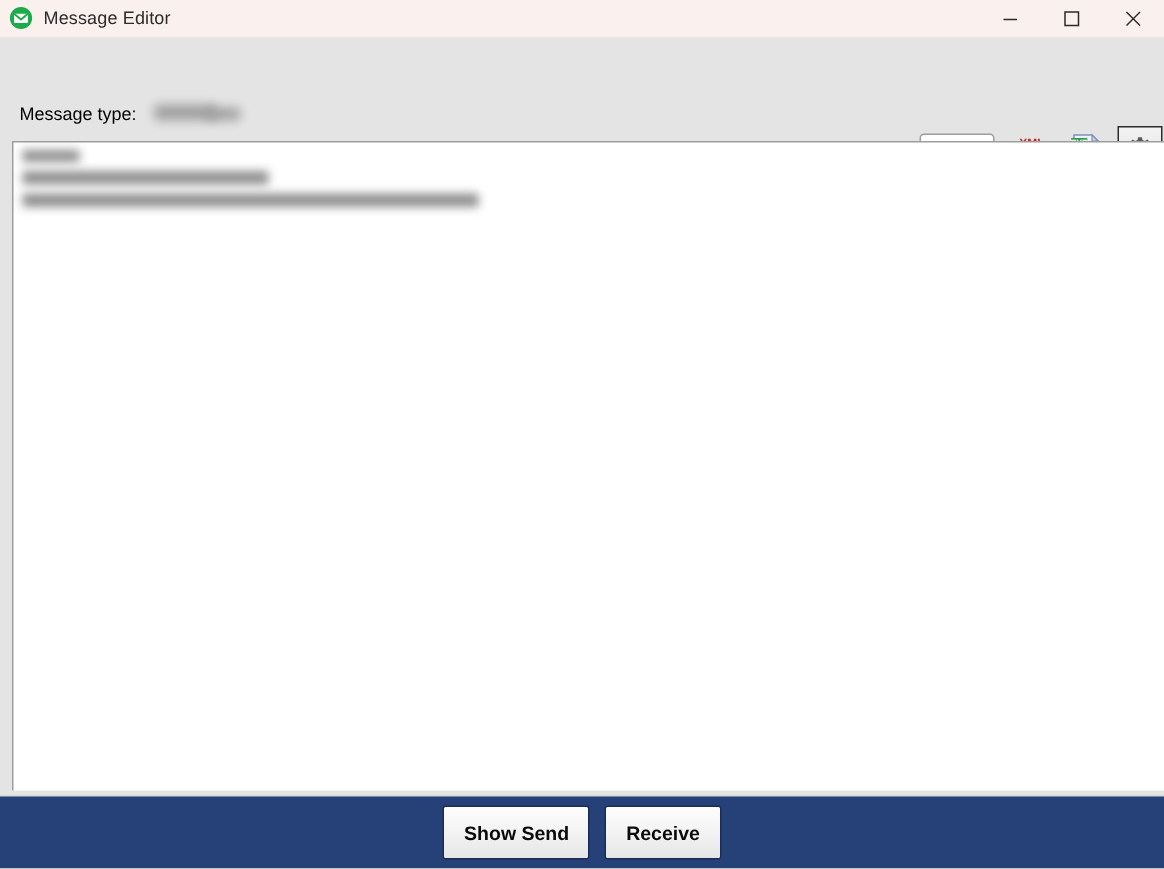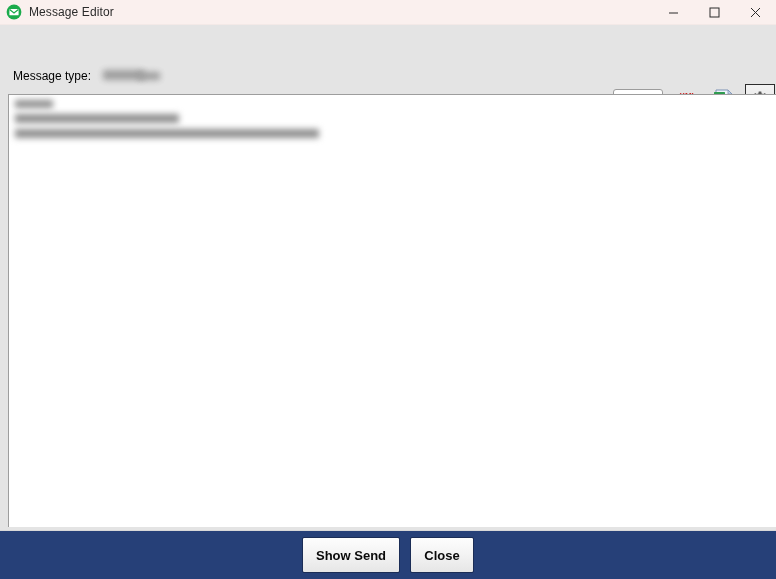--- a/index.html
+++ b/index.html
@@ -296,16 +296,16 @@
   <div class="msgarea-wrap">
     <div class="msgarea">
       <div class="msgline ml-1"></div>
       <div class="msgline ml-2"></div>
       <div class="msgline ml-3"></div>
     </div>
   </div>
 
   <div class="footer">
     <button class="fbtn">Show Send</button>
-    <button class="fbtn">Close</button>
+    <button class="fbtn">Receive</button>
   </div>
 
 </div>
 
 </body></html>

